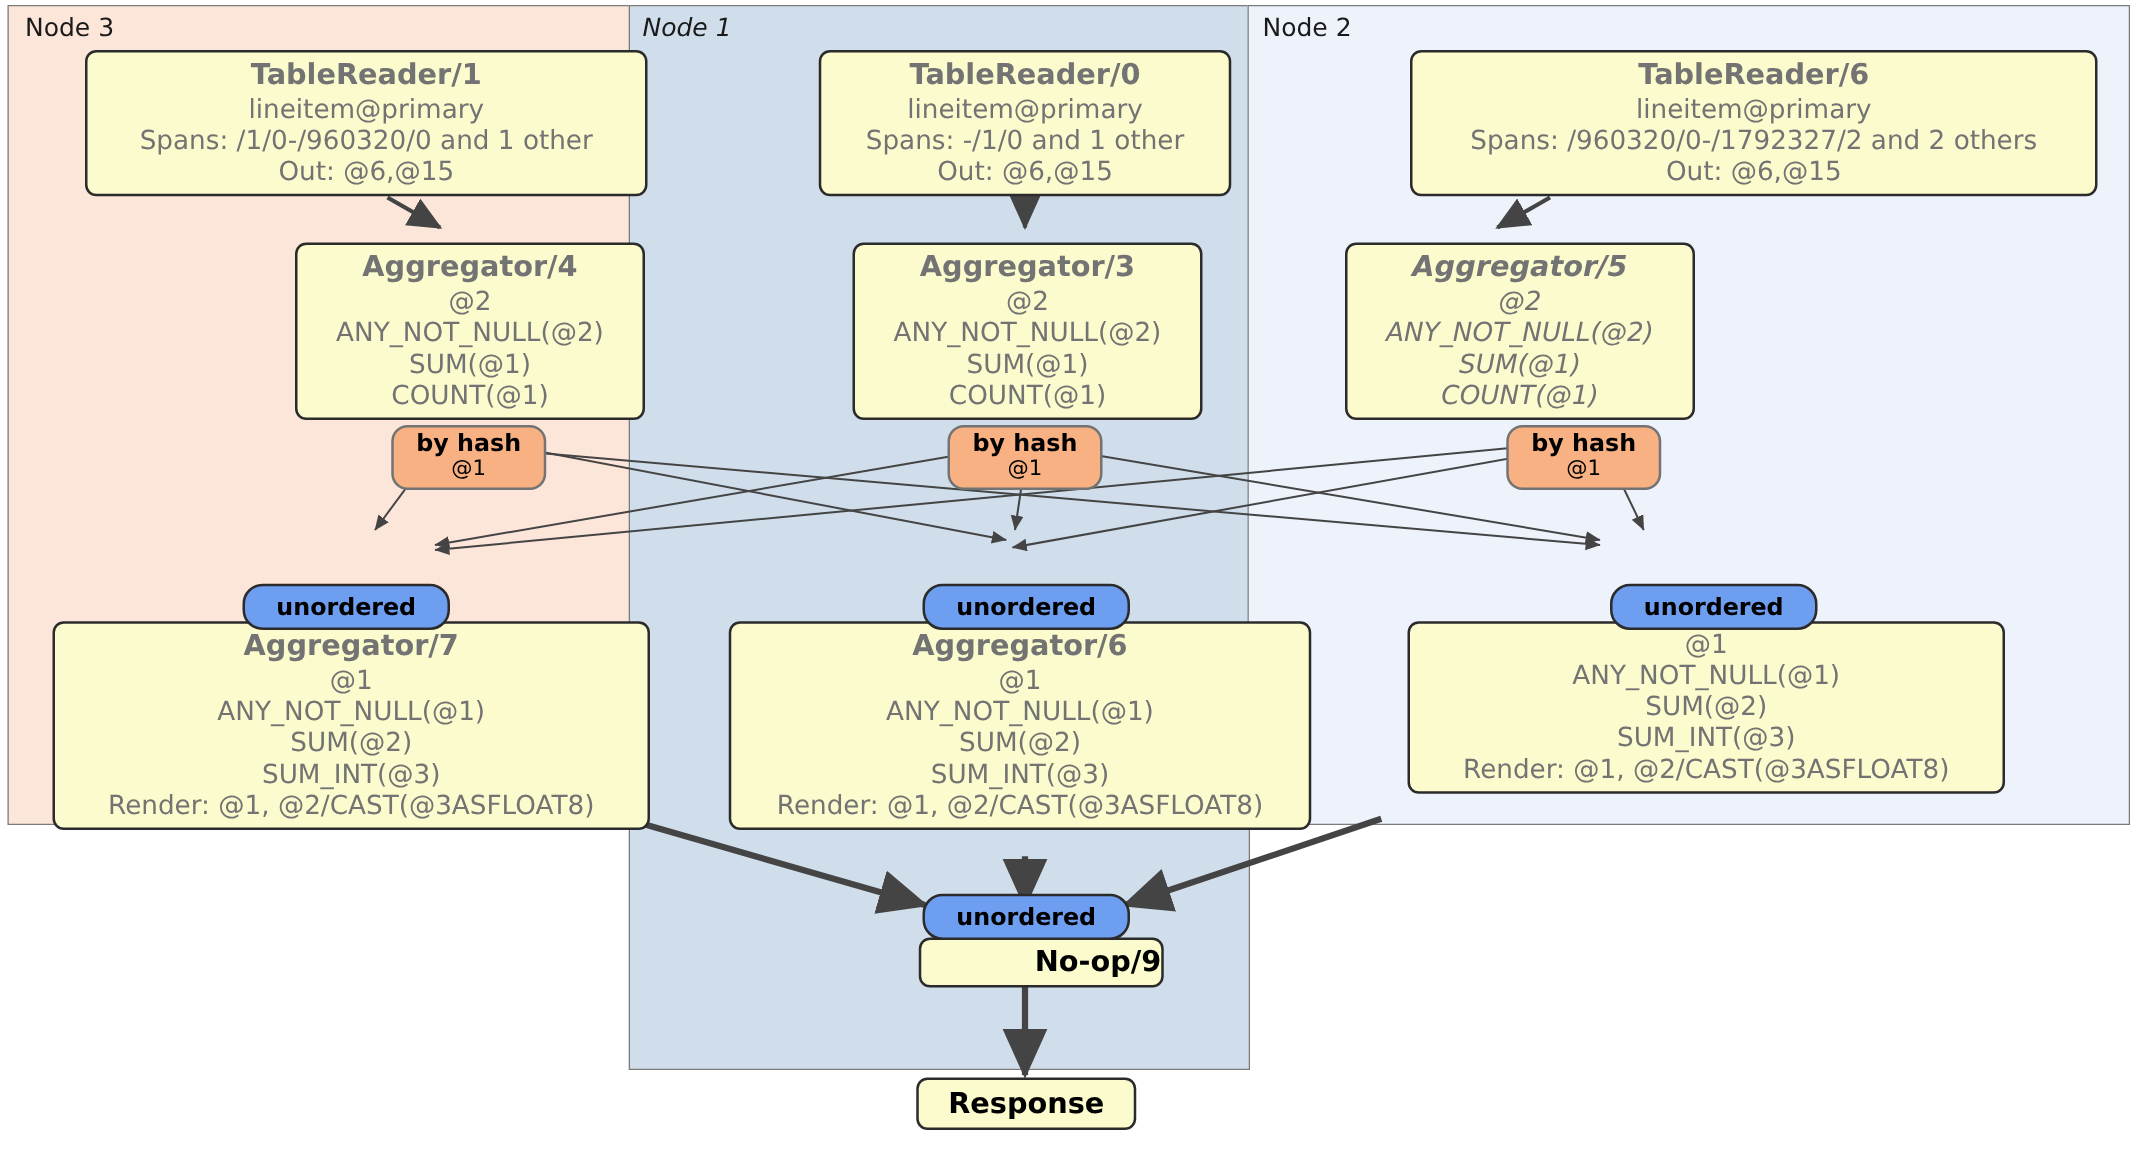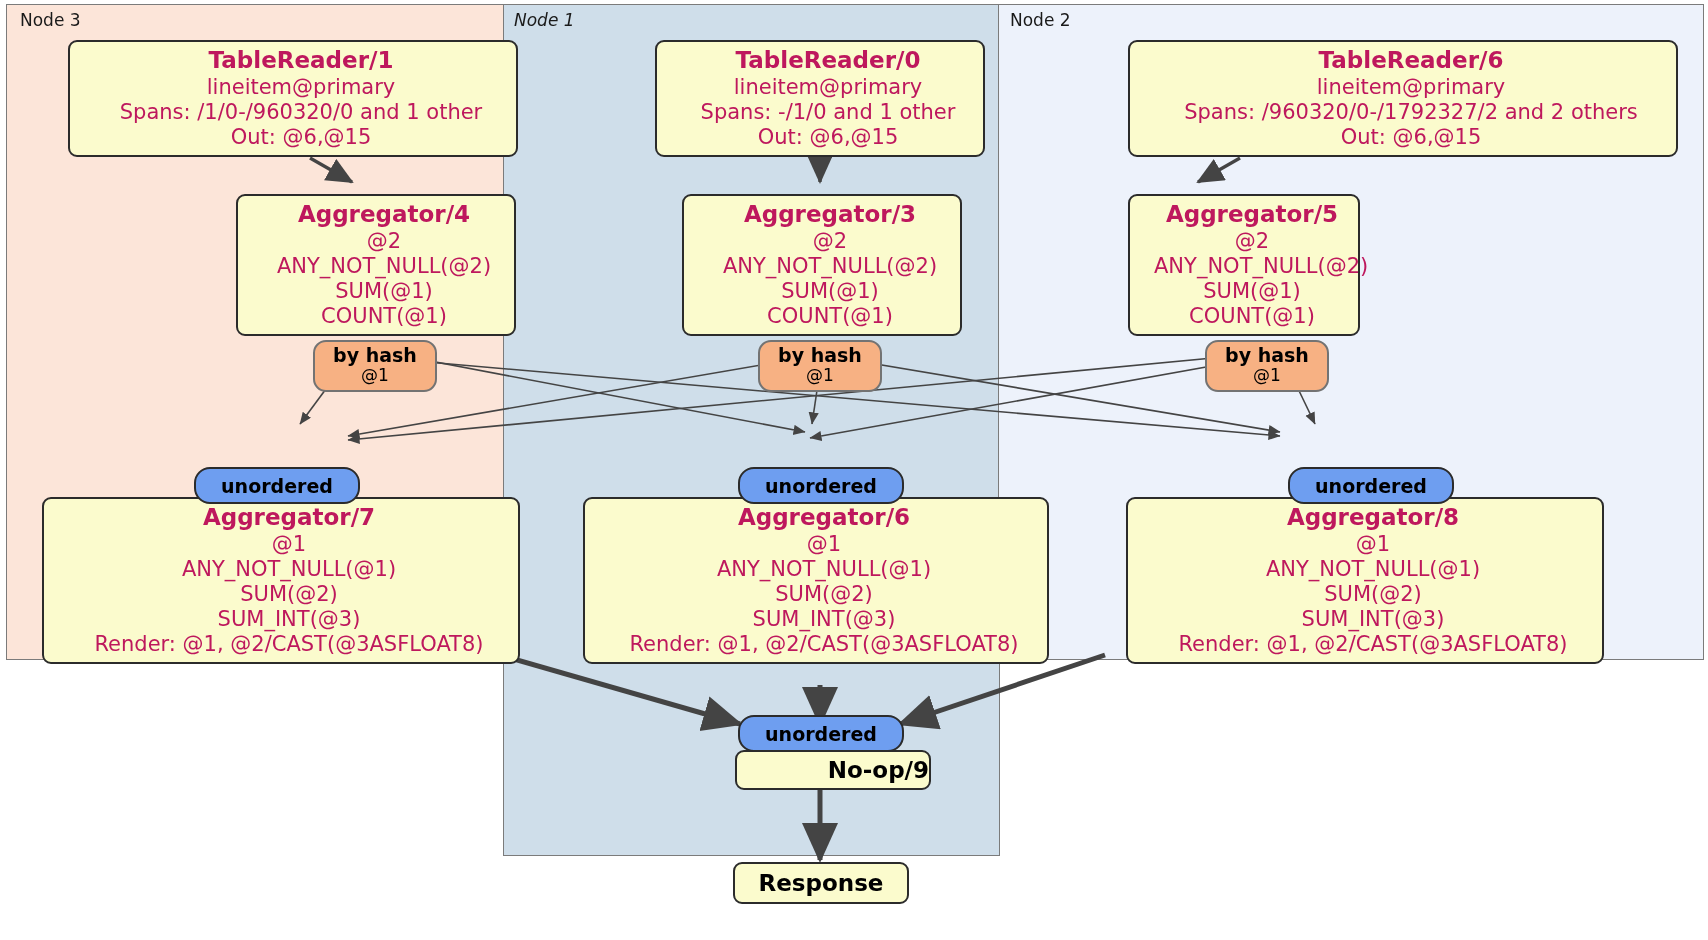--- a/index.html
+++ b/index.html
@@ -13,45 +13,45 @@
   #canvas { position:absolute; left:0; top:0; width:1708px; height:940px; }
 
   
   .node-box {
     position:absolute;
     border:1px solid #7b7b7b;
     box-sizing:border-box;
   }
   .node-label {
     position:absolute;
-    font-size:17px;
+    font-size:20px;
     color:#1a1a1a;
     font-family:"DejaVu Sans", sans-serif;
     white-space:nowrap;
   }
   #node3-box { left:6px;    top:4px;  width:500px;  height:656px; background:#fce5d9; }
   #node1-box { left:503px;  top:4px;  width:497px;  height:852px; background:#cfdeea; }
   #node2-box { left:998px;  top:4px;  width:706px;  height:656px; background:#edf2fb; }
 
   #node3-label { left:20px;   top:10px; }
   #node1-label { left:514px;  top:10px;font-style:italic; }
   #node2-label { left:1010px; top:10px; }
 
   
   .proc {
     position:absolute;
     background:#fbfbcd;
     border:2px solid #2b2b2b;
     border-radius:9px;
     box-sizing:border-box;
     text-align:center;
-    padding:4px 8px 5px 24px;
+    padding:4px 8px 5px 8px;
     line-height:25px;
     font-size:21px;
-    color:#be185d;
+    color:#737373;
     white-space:nowrap;
     z-index:3;
   }
   .proc .title {
     font-weight:bold;
     font-size:23px;
     line-height:29px;
     display:block;
   }
   .proc .line { display:block; font-size:21px; line-height:25px; }
@@ -184,21 +184,21 @@
   </div>
 
   <div class="proc" id="agg3" style="left:682px; top:194px; width:280px;">
     <span class="title">Aggregator/3</span>
     <span class="line">@2</span>
     <span class="line">ANY_NOT_NULL(@2)</span>
     <span class="line">SUM(@1)</span>
     <span class="line">COUNT(@1)</span>
   </div>
 
-  <div class="proc" id="agg5" style="left:1128px; top:194px; width:232px;">
+  <div class="proc" id="agg5" style="left:1076px; top:194px; width:280px;font-style:italic;">
     <span class="title">Aggregator/5</span>
     <span class="line">@2</span>
     <span class="line">ANY_NOT_NULL(@2)</span>
     <span class="line">SUM(@1)</span>
     <span class="line">COUNT(@1)</span>
   </div>
 
   <div class="pill-hash" style="left:313px; top:340px; width:124px; height:52px;">
     <span class="hl">by hash</span>
     <span class="hs">@1</span>
@@ -232,21 +232,20 @@
   <div class="proc" id="agg6" style="left:583px; top:497px; width:466px;">
     <span class="title">Aggregator/6</span>
     <span class="line">@1</span>
     <span class="line">ANY_NOT_NULL(@1)</span>
     <span class="line">SUM(@2)</span>
     <span class="line">SUM_INT(@3)</span>
     <span class="line">Render: @1, @2/CAST(@3ASFLOAT8)</span>
   </div>
 
   <div class="proc" id="agg8" style="left:1126px; top:497px; width:478px;">
-    <span class="title">Aggregator/8</span>
     <span class="line">@1</span>
     <span class="line">ANY_NOT_NULL(@1)</span>
     <span class="line">SUM(@2)</span>
     <span class="line">SUM_INT(@3)</span>
     <span class="line">Render: @1, @2/CAST(@3ASFLOAT8)</span>
   </div>
 
   <div class="pill-unordered" style="left:738px; top:715px; width:166px; height:37px;">unordered</div>
 
   <div class="proc-small" style="left:735px; top:750px; width:196px; height:40px;justify-content:flex-end;">

